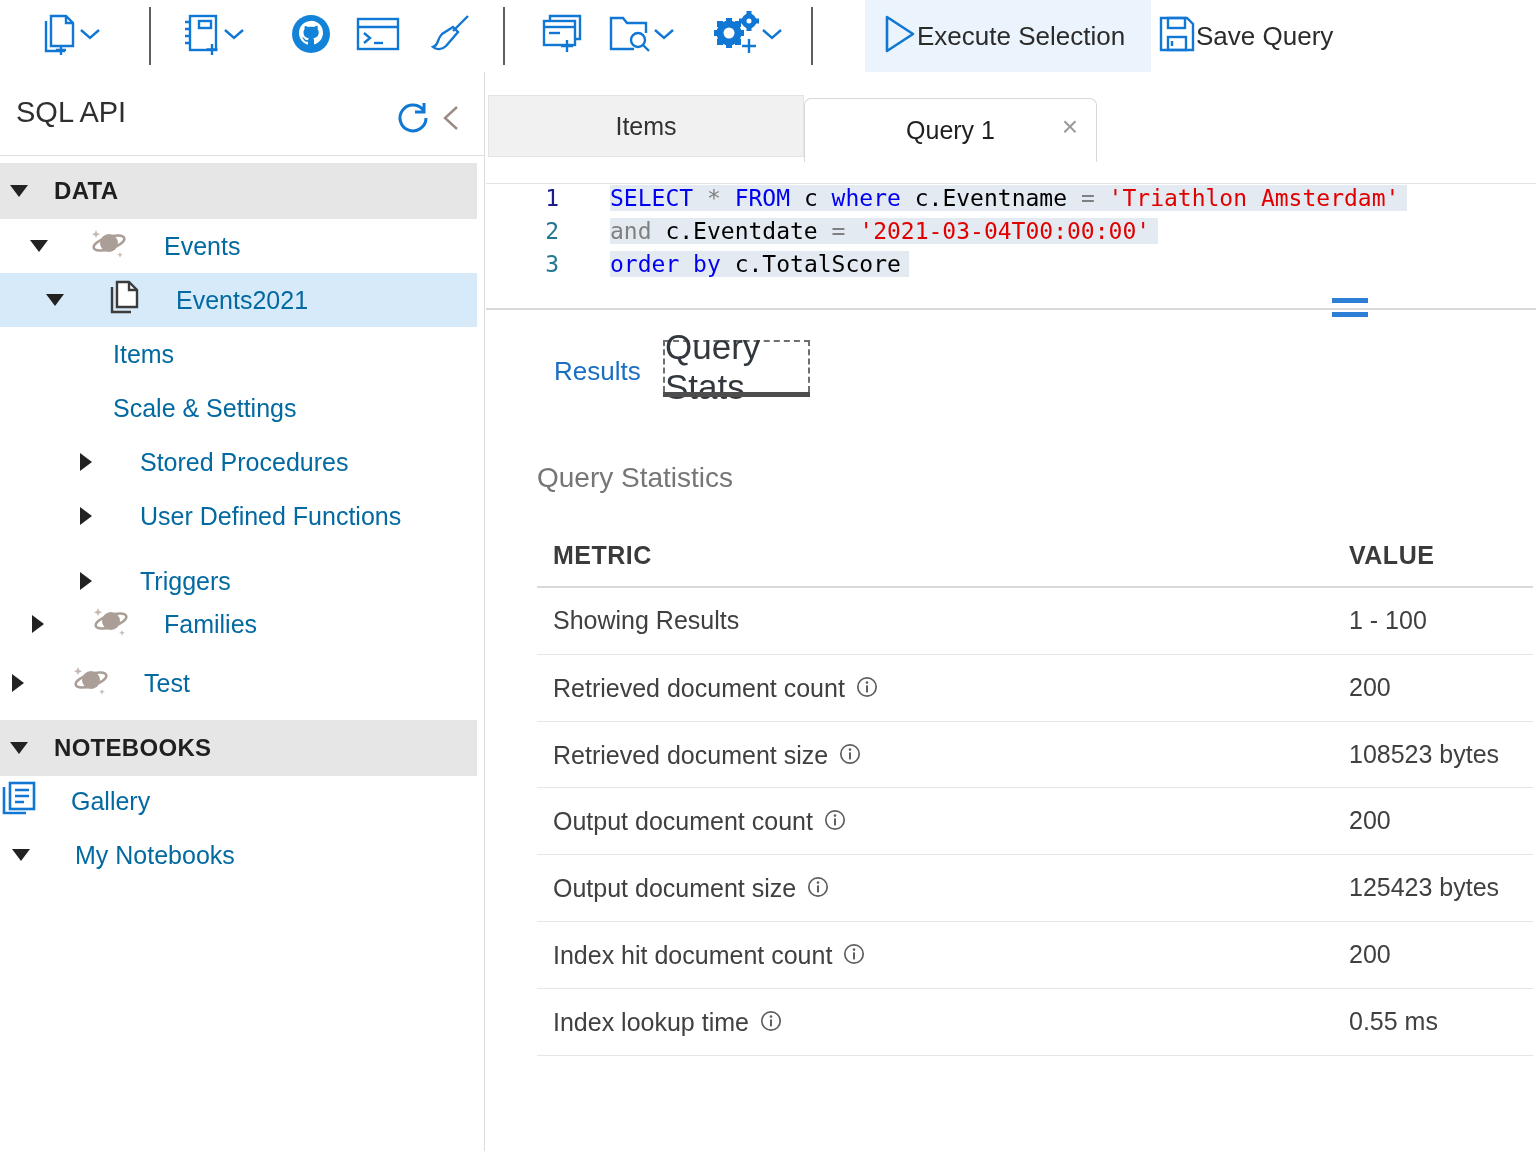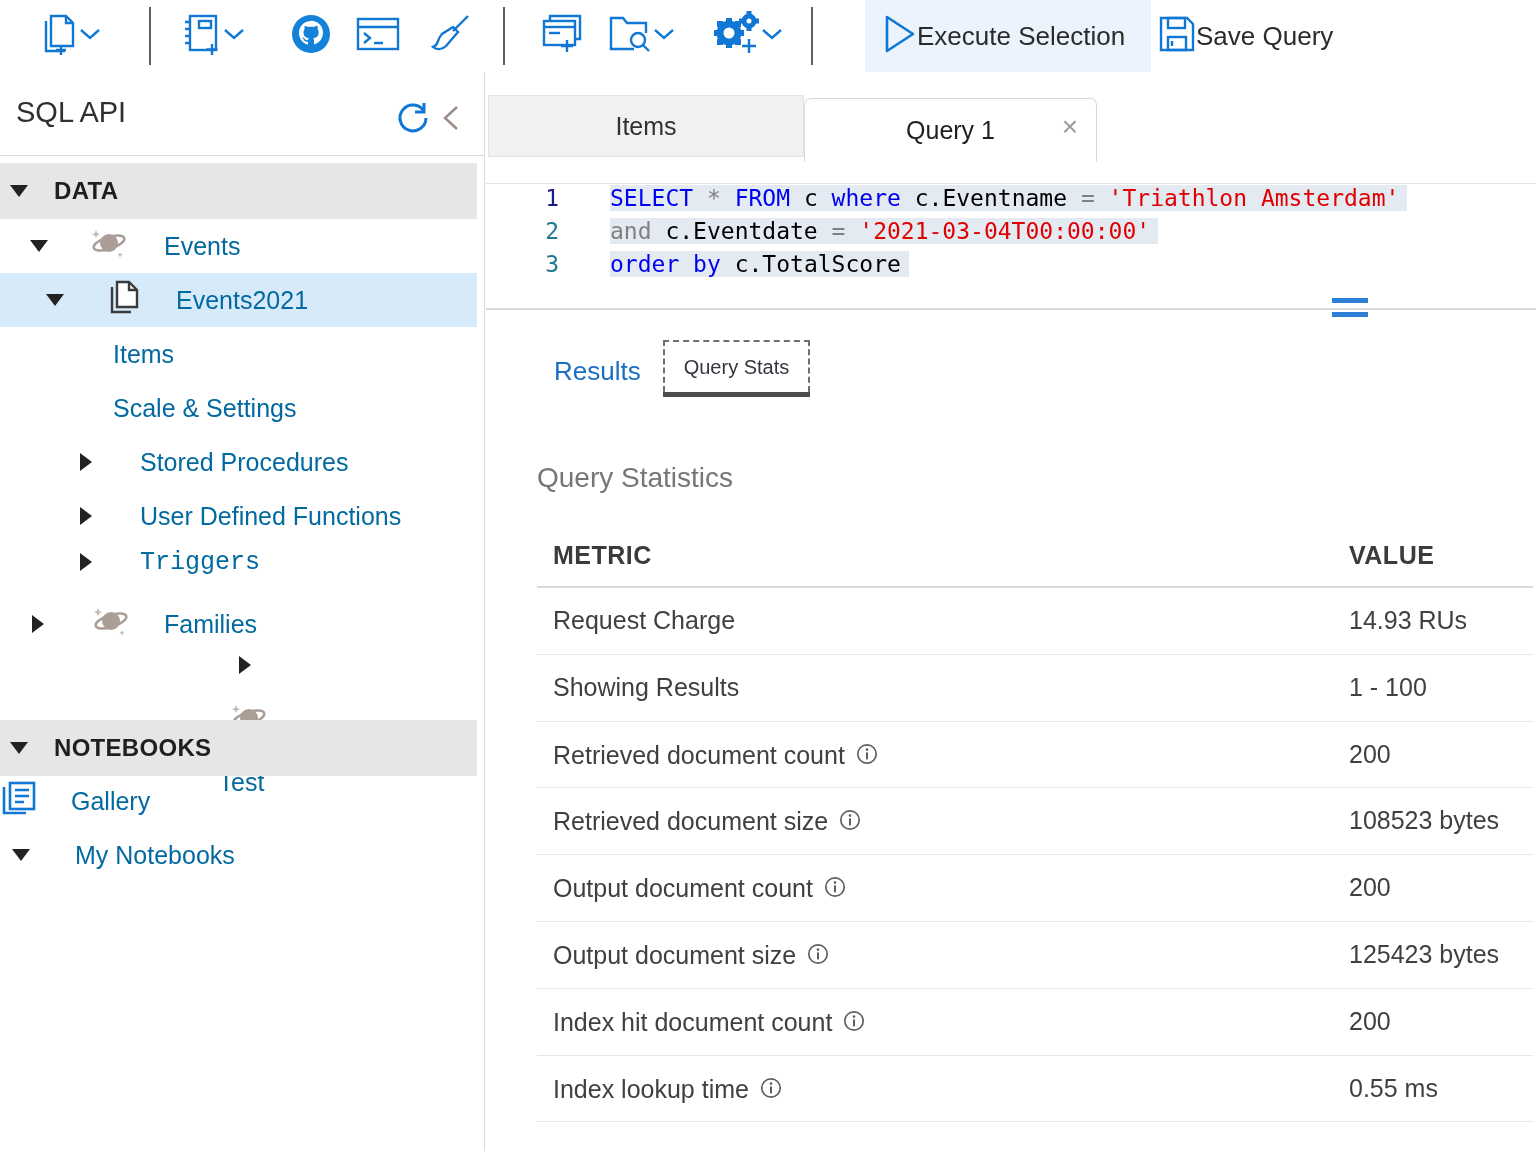--- a/index.html
+++ b/index.html
@@ -56,21 +56,21 @@
 
   
   #splitter-line { position:absolute; left:0; top:236px; width:1050px; height:2px; background:#d9d9d9; }
   #splitter-handle { position:absolute; left:846px; top:224px; width:36px; height:26px; cursor:row-resize; }
   #splitter-handle .bar { position:absolute; left:0; width:36px; height:5px; background:#2d7fd6; }
   #splitter-handle .bar.b1 { top:2px; } #splitter-handle .bar.b2 { top:16px; }
 
   
   #subtab-results { position:absolute; left:66px; top:278px; font-size:26px; color:#1b6ec2; cursor:pointer; padding:6px 2px; }
   #subtab-querystats { position:absolute; left:177px; top:268px; width:147px; height:52px; border:2px dashed #6f6f6f;
-    border-bottom:none; display:flex; align-items:center; justify-content:center; font-size:20px; color:#33383e; cursor:pointer; }
+    border-bottom:none; display:flex; align-items:center; justify-content:center; font-size:35px; color:#33383e; cursor:pointer; }
   #subtab-querystats-underline { position:absolute; left:177px; top:320px; width:147px; height:5px; background:#4d4d4d; }
 
   
   #stats-title { position:absolute; left:51px; top:390px; font-size:28px; color:#767676; }
   #stats-table { position:absolute; left:51px; top:455px; width:996px; }
   .th-row { position:relative; height:49px; }
   .th { position:absolute; top:14px; font-size:25px; font-weight:bold; color:#3b3b3b; letter-spacing:0.5px; }
   .th.metric { left:16px; } .th.value { left:812px; }
   #header-underline { height:2px; background:#d9d9d9; margin-top:10px; }
   .metric-row { position:relative; height:66.8px; border-bottom:1px solid #e6e6e6; }
@@ -286,39 +286,39 @@
   <div class="tree-row" style="top:363px;">
     <span style="margin-left:80px;" class="caret-right"></span>
     <span style="margin-left:21px;">Stored Procedures</span>
   </div>
 
   <div class="tree-row" style="top:417px;">
     <span style="margin-left:80px;" class="caret-right"></span>
     <span style="margin-left:21px;">User Defined Functions</span>
   </div>
 
-  <div class="tree-row" style="top:463px;font-family:Liberation Mono, monospace;">
+  <div class="tree-row" style="top:482px;">
     <span style="margin-left:80px;" class="caret-right"></span>
     <span style="margin-left:21px;">Triggers</span>
   </div>
 
   <div class="tree-row" style="top:525px;margin-left:20px;">
     <span style="margin-left:12px;" class="caret-right"></span>
     <span style="margin-left:20px;">
       <svg width="40" height="34" viewBox="0 0 40 34">
           <circle cx="20" cy="17" r="9" fill="#ab9e97"></circle>
           <ellipse cx="20" cy="17" rx="16" ry="6" fill="none" stroke="#ab9e97" stroke-width="2.6" transform="rotate(-18 20 17)"></ellipse>
           <path d="M7 4 L8.2 7 L11 8.2 L8.2 9.4 L7 12 L5.8 9.4 L3 8.2 L5.8 7 Z" fill="#c5bab4"></path>
           <path d="M31 26 L31.8 28 L34 28.8 L31.8 29.6 L31 32 L30.2 29.6 L28 28.8 L30.2 28 Z" fill="#c5bab4"></path>
         </svg>
     </span>
     <span style="margin-left:6px;">Families</span>
   </div>
 
-  <div class="tree-row" style="top:584px;flex-direction:column;">
+  <div class="tree-row" style="top:584px;">
     <span style="margin-left:12px;" class="caret-right"></span>
     <span style="margin-left:20px;">
       <svg width="40" height="34" viewBox="0 0 40 34">
           <circle cx="20" cy="17" r="9" fill="#ab9e97"></circle>
           <ellipse cx="20" cy="17" rx="16" ry="6" fill="none" stroke="#ab9e97" stroke-width="2.6" transform="rotate(-18 20 17)"></ellipse>
           <path d="M7 4 L8.2 7 L11 8.2 L8.2 9.4 L7 12 L5.8 9.4 L3 8.2 L5.8 7 Z" fill="#c5bab4"></path>
           <path d="M31 26 L31.8 28 L34 28.8 L31.8 29.6 L31 32 L30.2 29.6 L28 28.8 L30.2 28 Z" fill="#c5bab4"></path>
         </svg>
     </span>
     <span style="margin-left:6px;">Test</span>
@@ -382,26 +382,20 @@
 
   <div id="stats-table">
     <div class="th-row">
       <span class="th metric">METRIC</span>
       <span class="th value">VALUE</span>
     </div>
     <div id="header-underline"></div>
     <div id="metric-rows">
         <div class="metric-row">
           <span class="metric-label">
-            <span>Request Charge</span>
-          </span>
-          <span class="metric-value">14.93 RUs</span>
-        </div>
-        <div class="metric-row">
-          <span class="metric-label">
             <span>Showing Results</span>
           </span>
           <span class="metric-value">1 - 100</span>
         </div>
         <div class="metric-row">
           <span class="metric-label">
             <span>Retrieved document count</span>
             <span class="info-ic"><svg width="22" height="22" viewBox="0 0 22 22">
                 <circle cx="11" cy="11" r="9.2" fill="none" stroke="#5f5f5f" stroke-width="1.7"></circle>
                 <circle cx="11" cy="6.6" r="1.3" fill="#5f5f5f"></circle>

